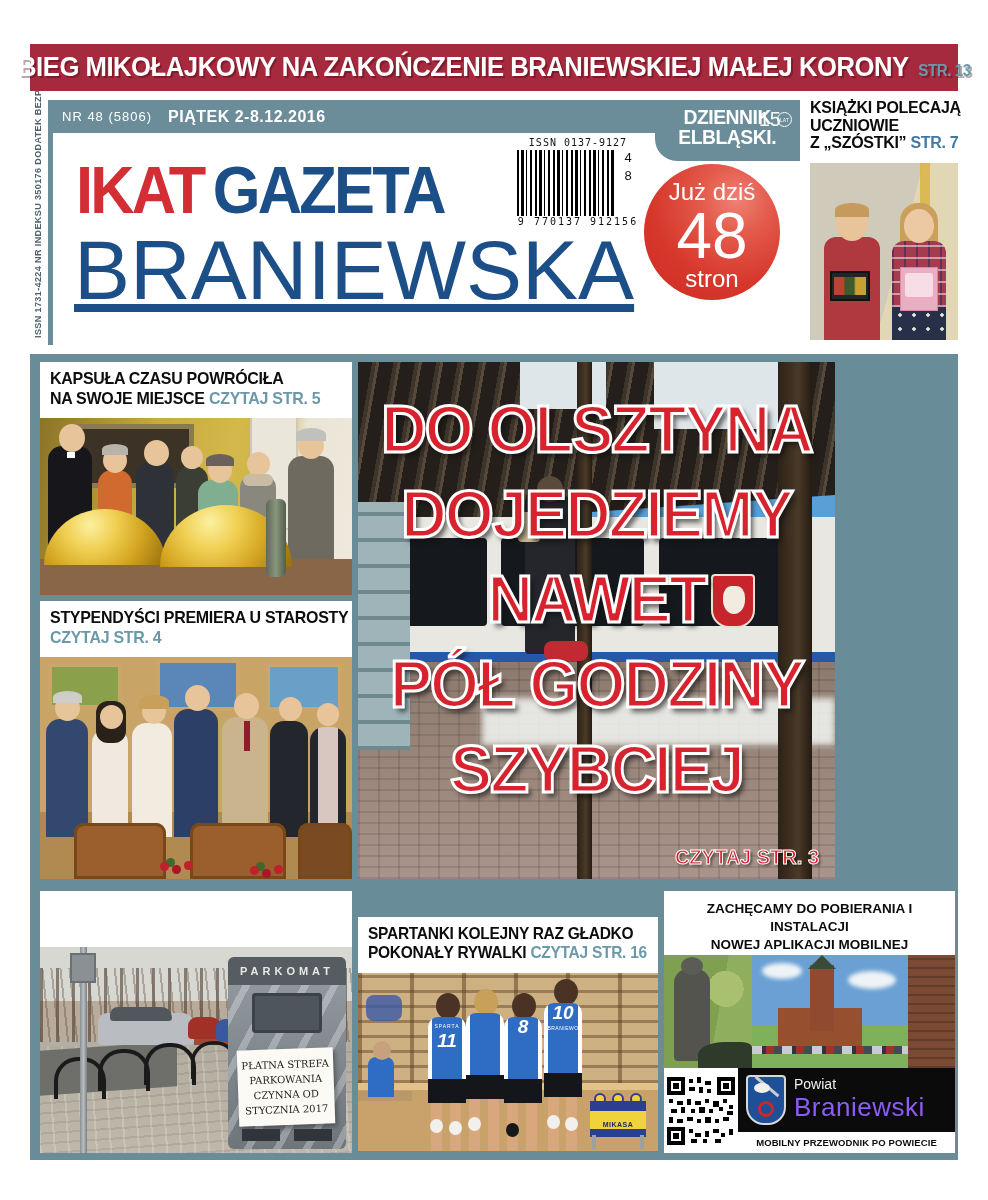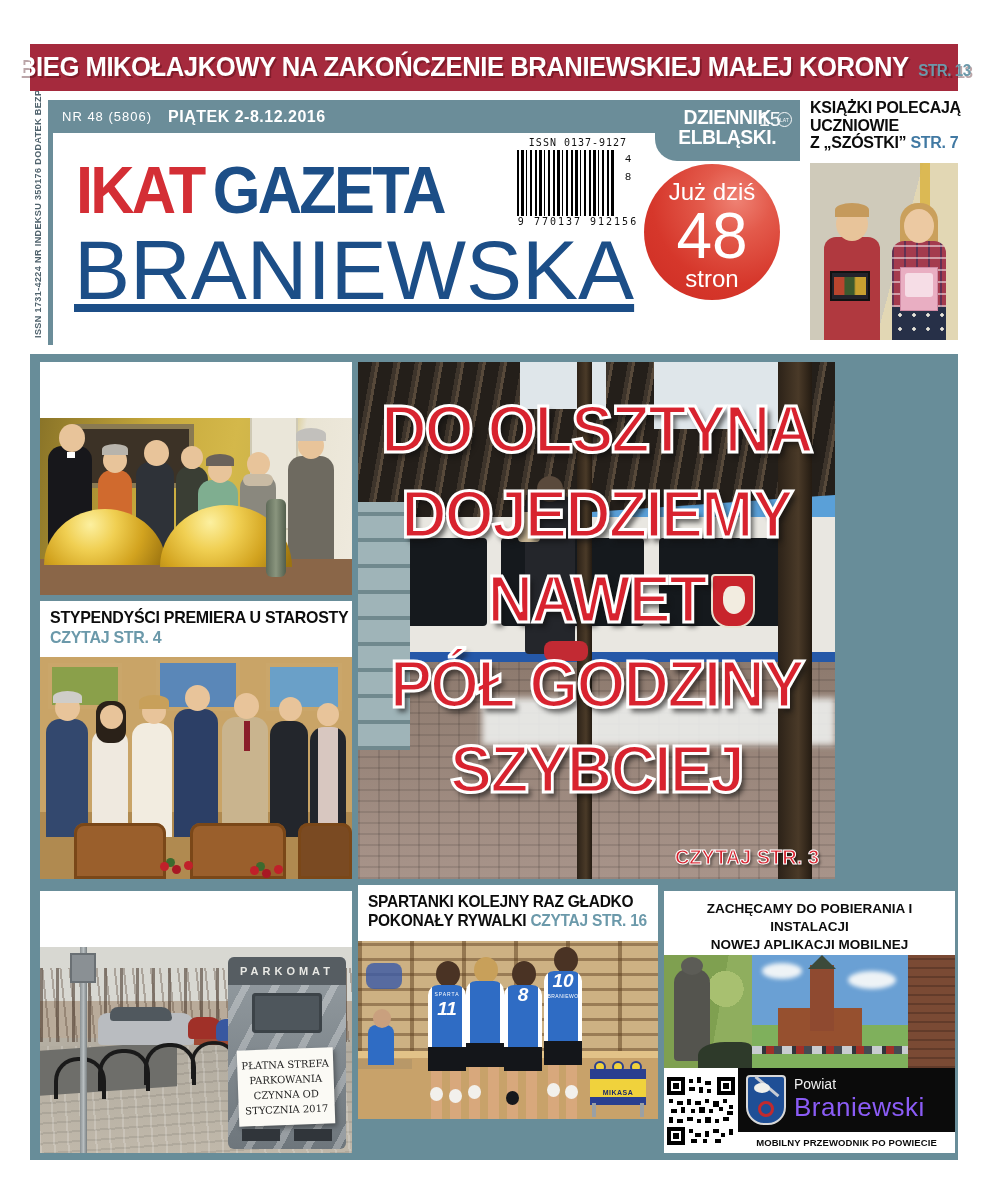--- a/index.html
+++ b/index.html
@@ -30,21 +30,21 @@
   .logo1{left:76px;top:152px;font-size:66px;font-weight:800;letter-spacing:-3px;white-space:nowrap;}
   .logo1 .ik{color:var(--logored)} .logo1 .gz{color:var(--logoblue);margin-left:10px}
   .logo2{left:74px;top:222px;font-size:84px;font-weight:400;color:var(--logoblue);
     letter-spacing:0px;white-space:nowrap;font-family:"Liberation Sans",sans-serif;text-decoration:underline;}
   .bargrp{left:512px;top:137px;width:132px;text-align:center;}
   .bargrp .issn{font-family:"DejaVu Sans Mono",monospace;font-size:10px;color:#111;letter-spacing:1px}
   .bars{margin:2px 0 0 2px;width:98px;height:66px;display:inline-block;vertical-align:top;
     background:repeating-linear-gradient(90deg,#000 0 2px,#fff 2px 4px,#000 4px 7px,#fff 7px 9px,#000 9px 10px,#fff 10px 13px,#000 13px 15px,#fff 15px 18px);}
   .digits{font-family:"DejaVu Sans Mono",monospace;font-size:10px;letter-spacing:2px;color:#111}
   .addon{display:inline-block;vertical-align:top;margin-left:4px;width:22px}
-  .addon .n{font-family:Liberation Mono, monospace;font-size:11px;letter-spacing:4px;color:#111}
+  .addon .n{font-family:Liberation Sans, sans-serif;font-size:13px;letter-spacing:4px;color:#111}
   .addon .b{width:20px;height:56px;background:repeating-linear-gradient(90deg,#000 0 2px,#fff 2px 5px,#000 5px 6px,#fff 6px 9px);}
   .dzbox{left:655px;top:100px;width:145px;height:61px;background:var(--teal);border-radius:0 0 0 22px;
     color:#fff;text-align:center;padding-top:7px;}
   .dzbox .l{font-size:21px;font-weight:800;line-height:.95;letter-spacing:-.5px;display:inline-block;transform:scaleX(.92)}
   .dz15{position:absolute;right:8px;top:8px;font-weight:300;font-size:20px;opacity:.95}
   .dz15 .c{display:inline-block;width:15px;height:15px;border:1px solid #fff;border-radius:50%;
     font-size:5px;line-height:15px;text-align:center;vertical-align:4px;margin-left:-4px}
   .badge{left:644px;top:164px;width:136px;height:136px;border-radius:50%;color:#fff;text-align:center;
     background:radial-gradient(circle at 68% 26%,#ef8274 0%,#e35a4b 26%,#d6372b 62%,#cd2c23 100%);
     font-weight:300;}
@@ -273,20 +273,26 @@
         <i></i>
       </span>
     <span class="book2">
         <i></i>
       </span>
   </div>
 
   <div class="abs board">
 
     <div class="card" style="left:10px;top:8px;width:312px;height:233px">
+      <div class="band">
+        <div class="h">
+          <span>KAPSUŁA CZASU POWRÓCIŁA</span><br>
+          <span>NA SWOJE MIEJSCE</span> <span class="ref">CZYTAJ STR. 5</span>
+        </div>
+      </div>
       <div class="photo ph-cap">
         <span class="cap-paint"></span>
         <span class="cap-pillar"></span>
         <span class="pfig" style="left:8px;top:28px;width:44px;height:116px;background:#17171b"></span>
         <span class="head" style="left:19px;top:6px;width:26px;height:28px"></span>
         <span style="position:absolute;left:27px;top:34px;width:8px;height:6px;background:#fff"></span>
         <span class="pfig" style="left:58px;top:52px;width:34px;height:92px;background:#d06a2e"></span>
         <span class="head" style="left:63px;top:30px;width:24px;height:25px"></span>
         <span style="position:absolute;left:62px;top:26px;width:26px;height:11px;border-radius:50% 50% 0 0;background:#b8b4ac"></span>
         <span class="pfig" style="left:96px;top:44px;width:38px;height:100px;background:#2e3238"></span>
@@ -402,21 +408,21 @@
             <div>PŁATNA STREFA</div>
             <div>PARKOWANIA</div>
             <div>CZYNNA OD</div>
             <div>STYCZNIA 2017</div>
           </div>
           <span class="slot"></span>
         </div>
       </div>
     </div>
 
-    <div class="card" style="left:328px;top:531px;width:300px;height:234px">
+    <div class="card" style="left:328px;top:563px;width:300px;height:234px">
       <div class="band">
         <div class="h" style="font-size:16.5px">
           <span>SPARTANKI KOLEJNY RAZ GŁADKO</span><br>
           <span>POKONAŁY RYWALKI</span> <span class="ref">CZYTAJ STR. 16</span>
         </div>
       </div>
       <div class="photo ph-vb">
         <span class="vb-bars"></span>
         <span class="vb-floorline"></span>
         <span class="vb-jkt"></span>

